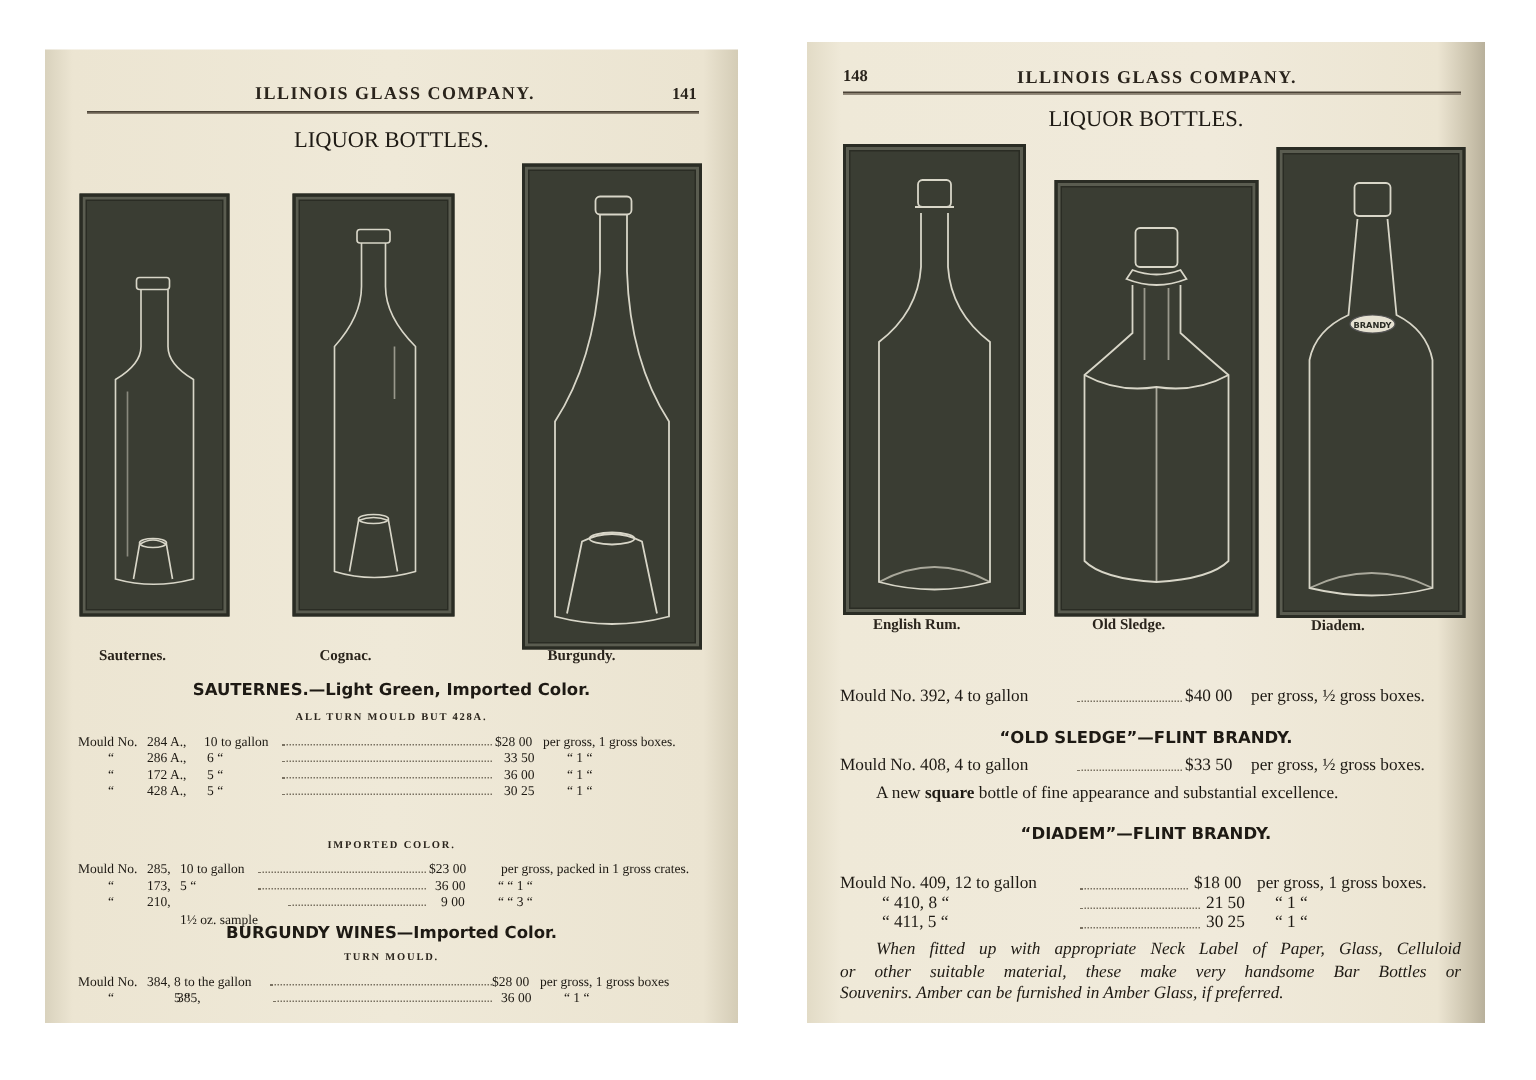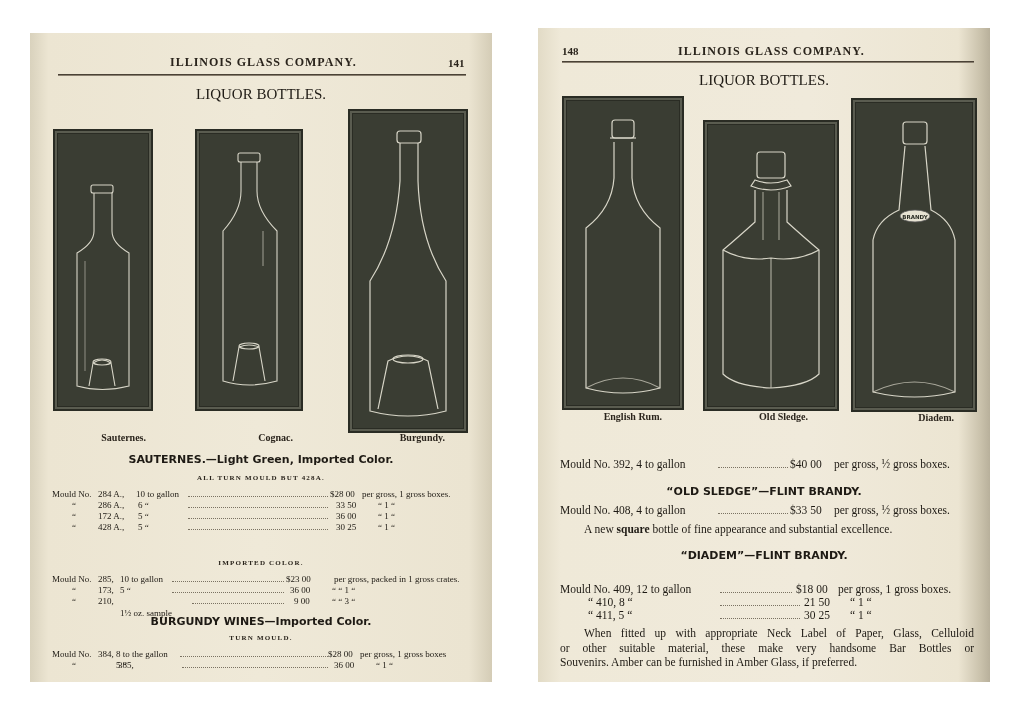--- a/index.html
+++ b/index.html
@@ -6,31 +6,31 @@
     body { width: 1024px; height: 720px; position: relative; overflow: hidden; font-family: "DejaVu Serif", serif; color: #1e1a14; }
     .page { position: absolute; background: linear-gradient(90deg, #d9d2bd 0%, #ece5d2 4%, #efe9d8 50%, #ebe4d1 95%, #d4ccb6 100%); }
     #page-left { left: 30px; top: 33px; width: 462px; height: 649px; }
     #page-right { left: 538px; top: 28px; width: 452px; height: 654px; background: linear-gradient(90deg, #e2dbc6 0%, #efe9d8 5%, #f0eadb 60%, #ece5d2 93%, #c9c1ab 98%, #b8b09b 100%); }
     .running-head { position: absolute; font-family: "Liberation Serif", serif; font-size: 12px; letter-spacing: 1px; font-weight: bold; color: #2a241c; }
     .folio { position: absolute; font-family: "Liberation Serif", serif; font-size: 11px; font-weight: bold; color: #2a241c; }
     .rule { position: absolute; height: 1px; background: #4a4236; border-bottom: 1px solid #8a8070; }
     .title { position: absolute; left: 0; right: 0; text-align: center; font-family: "Liberation Serif", serif; font-size: 15px; color: #1e1a14; }
     .plate { position: absolute; background: #3a3d33; border: 2px solid #2a2c24; box-shadow: inset 0 0 0 2px #5a5c50, inset 0 0 0 3px #2a2c24; }
     .plate svg { position: absolute; left: 0; top: 0; width: 100%; height: 100%; }
-    .caption { position: absolute; font-family: "Liberation Serif", serif; font-size: 10px; font-weight: bold; color: #2a241c; text-align: right; }
+    .caption { position: absolute; font-family: "Liberation Serif", serif; font-size: 10px; font-weight: bold; color: #2a241c; text-align: left; }
     .section-head { position: absolute; left: 0; right: 0; text-align: center; font-family: "DejaVu Sans", sans-serif; font-weight: bold; font-size: 11px; color: #1e1a14; }
     .sub-head { position: absolute; left: 0; right: 0; text-align: center; font-family: "Liberation Serif", serif; font-weight: bold; font-size: 7px; letter-spacing: 1.2px; color: #2a241c; }
     .price-row { position: absolute; font-family: "Liberation Serif", serif; font-size: 9px; color: #1e1a14; white-space: nowrap; }
     .price-row span { position: absolute; top: 0; white-space: nowrap; }
     .dots { border-bottom: 1px dotted #7a7262; height: 7px; }
     #page-right .price-row { font-size: 11.5px; }
     #page-right .dots { height: 9px; }
     .note { position: absolute; font-family: "Liberation Serif", serif; font-size: 11.5px; color: #1e1a14; }
     .para { position: absolute; font-family: "Liberation Serif", serif; font-size: 11.5px; line-height: 14.5px; color: #1e1a14; text-align: justify; }
-    .para .line { display: block; text-align: justify; text-align-last: justify; }
+    .para .line { display: block; text-align: justify; text-align-last: justify; font-style: italic; }
     .para .line.last { text-align-last: left; }
   </style>
 </head>
 <body>
 
 <div class="page" id="page-left">
   <div class="running-head" style="left:140px; top:22px;">ILLINOIS GLASS COMPANY.</div>
   <div class="folio" style="left:418px; top:24px;">141</div>
   <div class="rule" style="left:28px; top:41px; width:408px;"></div>
   <div class="title" style="top:53px;">LIQUOR BOTTLES.</div>

